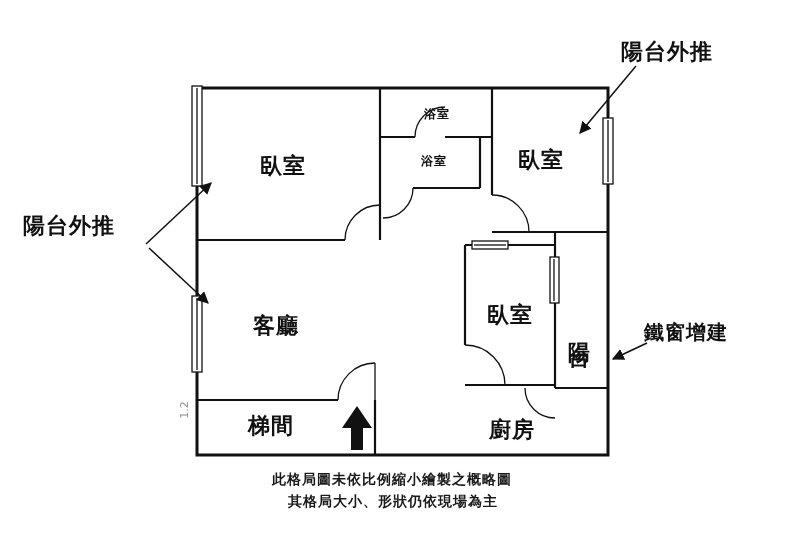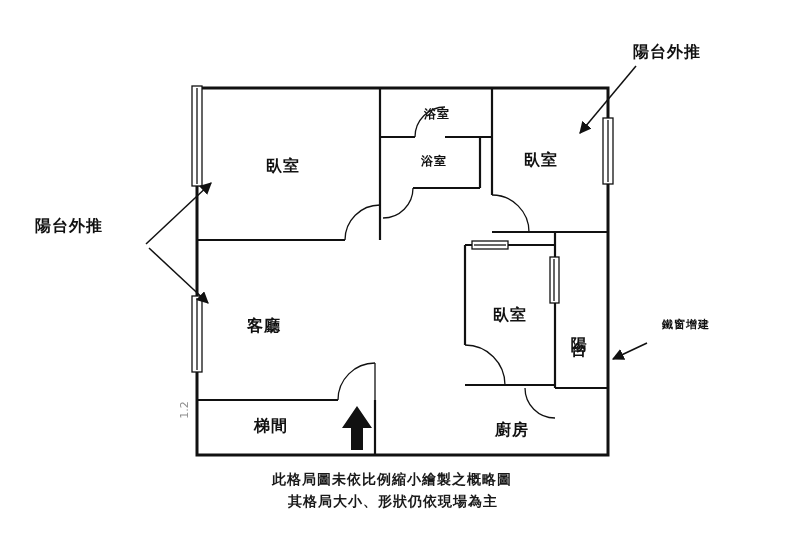--- a/index.html
+++ b/index.html
@@ -9,21 +9,21 @@
     background:#ffffff;
     font-family:"DejaVu Sans","Liberation Sans",sans-serif;
     overflow:hidden;
   }
   .plan-svg{position:absolute;left:0;top:0;}
   .lbl{
     position:absolute;
     transform:translate(-50%,-50%);
     font-weight:700;
     color:#111;
-    font-size:16px;
+    font-size:22px;
     white-space:nowrap;
     letter-spacing:1px;
   }
   .lbl.sm{font-size:12px;}
   .lbl.vert{
     writing-mode:vertical-rl;
     letter-spacing:3px;
     line-height:1.1;
   }
   .lbl.dim{
@@ -118,27 +118,27 @@
       <line x1="146" y1="244" x2="211" y2="183" marker-end="url(#ah)"></line>
       <line x1="149" y1="248" x2="208" y2="303" marker-end="url(#ah)"></line>
       <line x1="647" y1="343" x2="613" y2="359" marker-end="url(#ah)"></line>
     </g>
   </svg>
 
   <div class="lbl" style="left:283px;top:166px">臥室</div>
   <div class="lbl sm" style="left:437px;top:114px">浴室</div>
   <div class="lbl sm" style="left:434px;top:161px">浴室</div>
   <div class="lbl" style="left:541px;top:160px">臥室</div>
-  <div class="lbl" style="left:264px;top:326px">客廳</div>
+  <div class="lbl" style="left:276px;top:326px">客廳</div>
   <div class="lbl" style="left:510px;top:315px">臥室</div>
   <div class="lbl vert" style="left:579px;top:328px">陽台</div>
   <div class="lbl" style="left:271px;top:426px">梯間</div>
   <div class="lbl" style="left:512px;top:430px">廚房</div>
 
   <div class="lbl" style="left:667px;top:52px">陽台外推</div>
   <div class="lbl" style="left:69px;top:226px">陽台外推</div>
-  <div class="lbl" style="left:686px;top:324px;font-size:11px">鐵窗增建</div>
+  <div class="lbl" style="left:686px;top:332px;font-size:20px">鐵窗增建</div>
   <div class="lbl dim" style="left:184px;top:410px">1.2</div>
 
   <div class="footer-line" style="left:393px;top:502px">其格局大小、形狀仍依現場為主</div>
   <div class="footer-line" style="left:392px;top:480px">此格局圖未依比例縮小繪製之概略圖</div>
 
 </div>
 
 </body></html>

